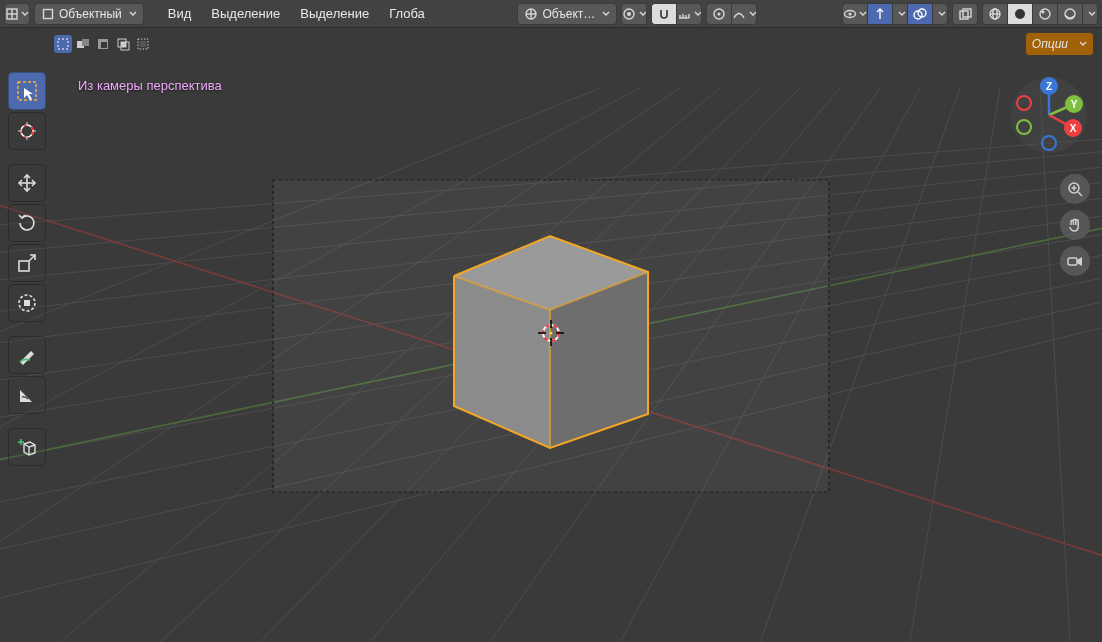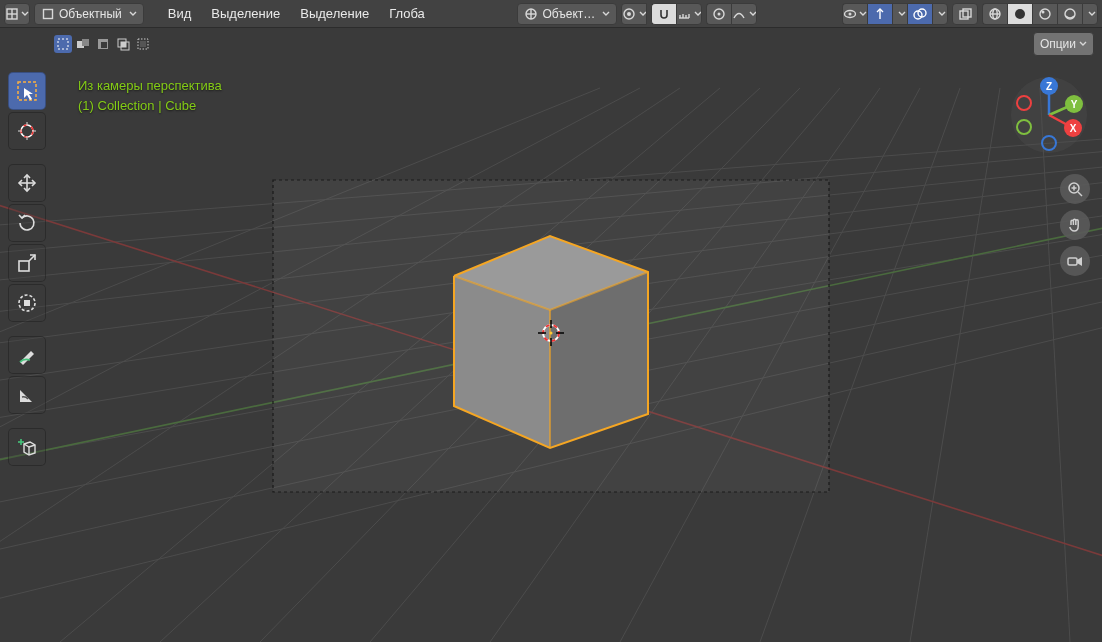--- a/index.html
+++ b/index.html
@@ -14,28 +14,28 @@
   .menu-txt{padding:0 8px;font-size:13px;color:#e9e9e9;}
   .sep{flex:0 0 auto;width:8px}
   .grow{flex:1 1 auto}
   .icon-apply{stroke:#d8d8d8;stroke-width:1.4;fill:none}
   .icon-fill{fill:#d8d8d8}
   
   .header2{position:absolute;left:0;top:28px;right:0;height:32px;display:flex;align-items:center;}
   .sel-modes{display:flex;gap:2px;margin-left:54px;}
   .sel-modes .s{width:18px;height:18px;display:flex;align-items:center;justify-content:center;border-radius:3px;}
   .sel-modes .s.active{background:#4c6aad;}
-  .options-btn{margin-left:auto;margin-right:8px;height:22px;border-radius:4px;background:#737373;display:flex;align-items:center;padding:0 6px;gap:0;border:1px solid #3a3a3a;}
+  .options-btn{margin-left:auto;margin-right:8px;height:22px;border-radius:4px;background:#a16207;display:flex;align-items:center;padding:0 6px;gap:8px;border:1px solid #3a3a3a;font-style:italic;}
   
   .left-tools{position:absolute;top:72px;left:8px;width:36px;display:flex;flex-direction:column;gap:2px;}
   .tool{width:36px;height:36px;border-radius:5px;display:flex;align-items:center;justify-content:center;border:1px solid rgba(0,0,0,.25);background:rgba(60,60,60,.3);}
   .tool.active{background:#4c6aad;}
   .tool-gap{height:10px}
   
-  .overlay-text{position:absolute;left:78px;top:76px;font-size:13px;line-height:20px;color:#84cc16;text-shadow:0 1px 2px rgba(0,0,0,.6);}
+  .overlay-text{position:absolute;left:78px;top:76px;font-size:13px;line-height:20px;color:#f0abfc;text-shadow:0 1px 2px rgba(0,0,0,.6);}
   
   .viewport{position:absolute;left:0;top:28px;right:0;bottom:0;}
   .viewport svg{width:100%;height:100%;}
   
   .gizmo-wrap{position:absolute;right:14px;top:76px;width:78px;height:78px;}
   
   .nav-btns{position:absolute;right:12px;top:174px;display:flex;flex-direction:column;gap:6px;}
   .nav-btns .n{width:30px;height:30px;border-radius:50%;background:rgba(90,90,90,.9);display:flex;align-items:center;justify-content:center;}
   
   .icon-line{stroke:#d0d0d0;stroke-width:1.5;fill:none}
@@ -308,21 +308,20 @@
   <div class="options-btn">
     <span>Опции</span>
     <svg class="chev" width="8" height="8">
         <polyline points="1,2 4,5 7,2" class="icon-apply"></polyline>
       </svg>
   </div>
 </div>
 
 <div class="overlay-text">
   <div>Из камеры перспектива</div>
-  <div>(1) Collection | Cube</div>
 </div>
 
 <div class="left-tools">
   <div class="tool active">
     <svg width="22" height="22">
         <rect x="2" y="2" width="18" height="18" fill="none" stroke="#fbb040" stroke-width="1.5" stroke-dasharray="3 2"></rect>
         <polygon points="8,8 8,18 11,15 14,20 16,19 13,14 17,14" fill="#fff"></polygon>
       </svg>
   </div>
   <div class="tool">

